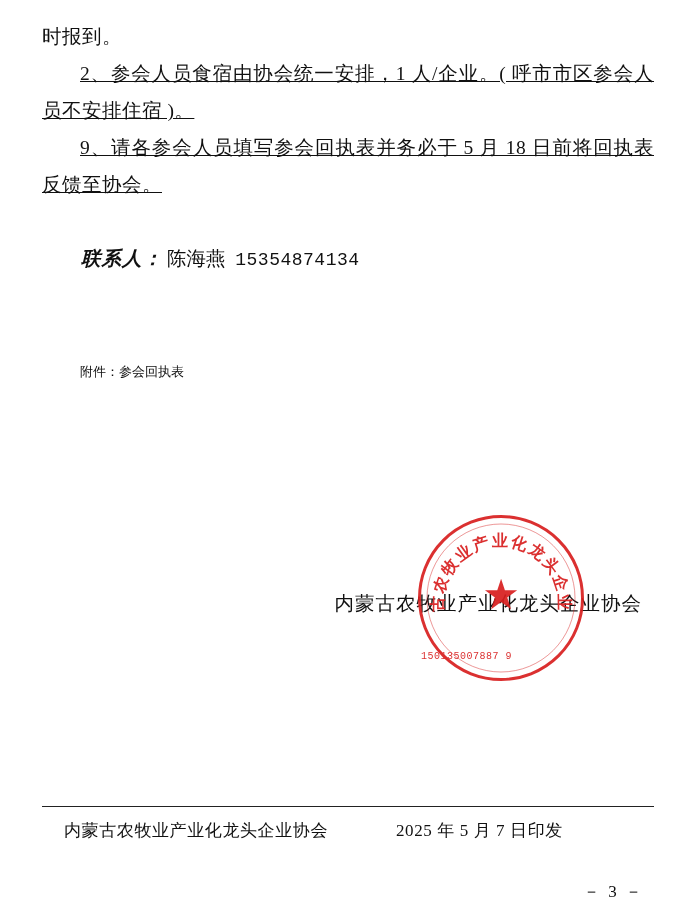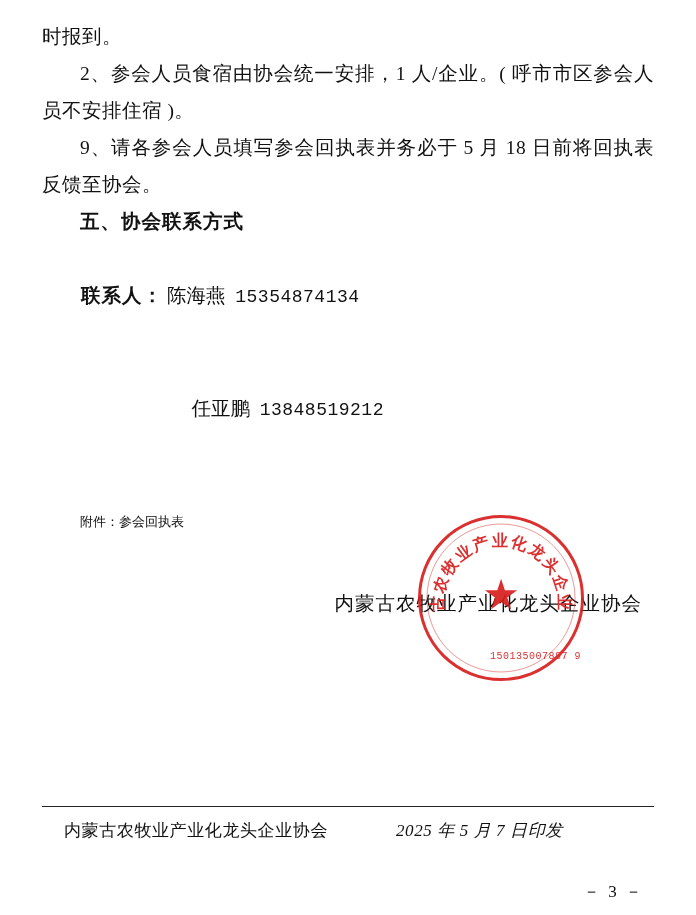--- a/index.html
+++ b/index.html
@@ -31,39 +31,41 @@
   p.line {
     margin: 0 0 0 0;
     font-size: 19.5px;
     line-height: 37px;
     letter-spacing: 0.5px;
     white-space: pre-wrap;
     text-align: justify;
   }
   p.indent2 {
     text-indent: 38px;
+    text-decoration: underline;
   }
   p.bold {
     font-weight: bold;
     text-indent: 38px;
     letter-spacing: 1px;
   }
   .contact-block {
     margin-top: 0;
   }
   .contact-row {
     font-size: 19.5px;
     line-height: 37px;
     white-space: pre;
   }
   .contact-label {
     display: inline-block;
     width: 86px;
     font-weight: bold;
     letter-spacing: 1px;
+    font-style: italic;
   }
   .contact-label.spread {
     font-weight: normal;
     letter-spacing: 1px;
   }
   .mono {
     font-family: "Liberation Mono", "DejaVu Sans Mono", monospace;
     font-size: 18px;
     letter-spacing: 0.5px;
     text-align: right;
@@ -129,21 +131,21 @@
   .seal svg {
     position: absolute;
     left: 0;
     top: 0;
   }
   .seal-code {
     position: absolute;
     left: 0;
     right: 0;
     bottom: 16px;
-    text-align: right;
+    text-align: left;
     color: #d81f1f;
     font-family: "Liberation Mono", "DejaVu Sans Mono", monospace;
     font-size: 10px;
     letter-spacing: 0.5px;
   }
 
   
   .footer-rule {
     position: absolute;
     left: 42px;
@@ -160,21 +162,20 @@
     justify-content: flex-start;
     font-size: 17px;
     line-height: 34px;
     letter-spacing: 0.6px;
   }
   .footer-left {
     margin-left: 22px;
   }
   .footer-right {
     margin-left: 68px;
-    font-style: italic;
   }
   .page-num {
     position: absolute;
     right: 52px;
     top: 880px;
     font-size: 17px;
     letter-spacing: 2px;
   }
 </style>
 </head>
@@ -183,28 +184,24 @@
 <div class="page">
 
   <div class="body-text">
 
     <p class="line">时报到。</p>
 
     <p class="line indent2">2、参会人员食宿由协会统一安排，1 人/企业。( 呼市市区参会人员不安排住宿 )。</p>
 
     <p class="line indent2">9、请各参会人员填写参会回执表并务必于 5 月 18 日前将回执表反馈至协会。</p>
 
-    <p class="line bold">五、协会联系方式</p>
 
     <div class="contact-block">
       <div class="contact-row">
         <span class="contact-label">联系人：</span><span>陈海燕</span>&nbsp;&nbsp;<span class="mono">15354874134</span>
-      </div>
-      <div class="contact-row">
-        <span class="contact-label"></span>&nbsp;&nbsp;&nbsp;&nbsp;&nbsp;<span>任亚鹏</span>&nbsp;&nbsp;<span class="mono">13848519212</span>
       </div>
     </div>
 
     <div class="gap-line"></div>
 
     <div class="attach">附件：参会回执表</div>
 
   </div>
 
   <div class="sign-area">

